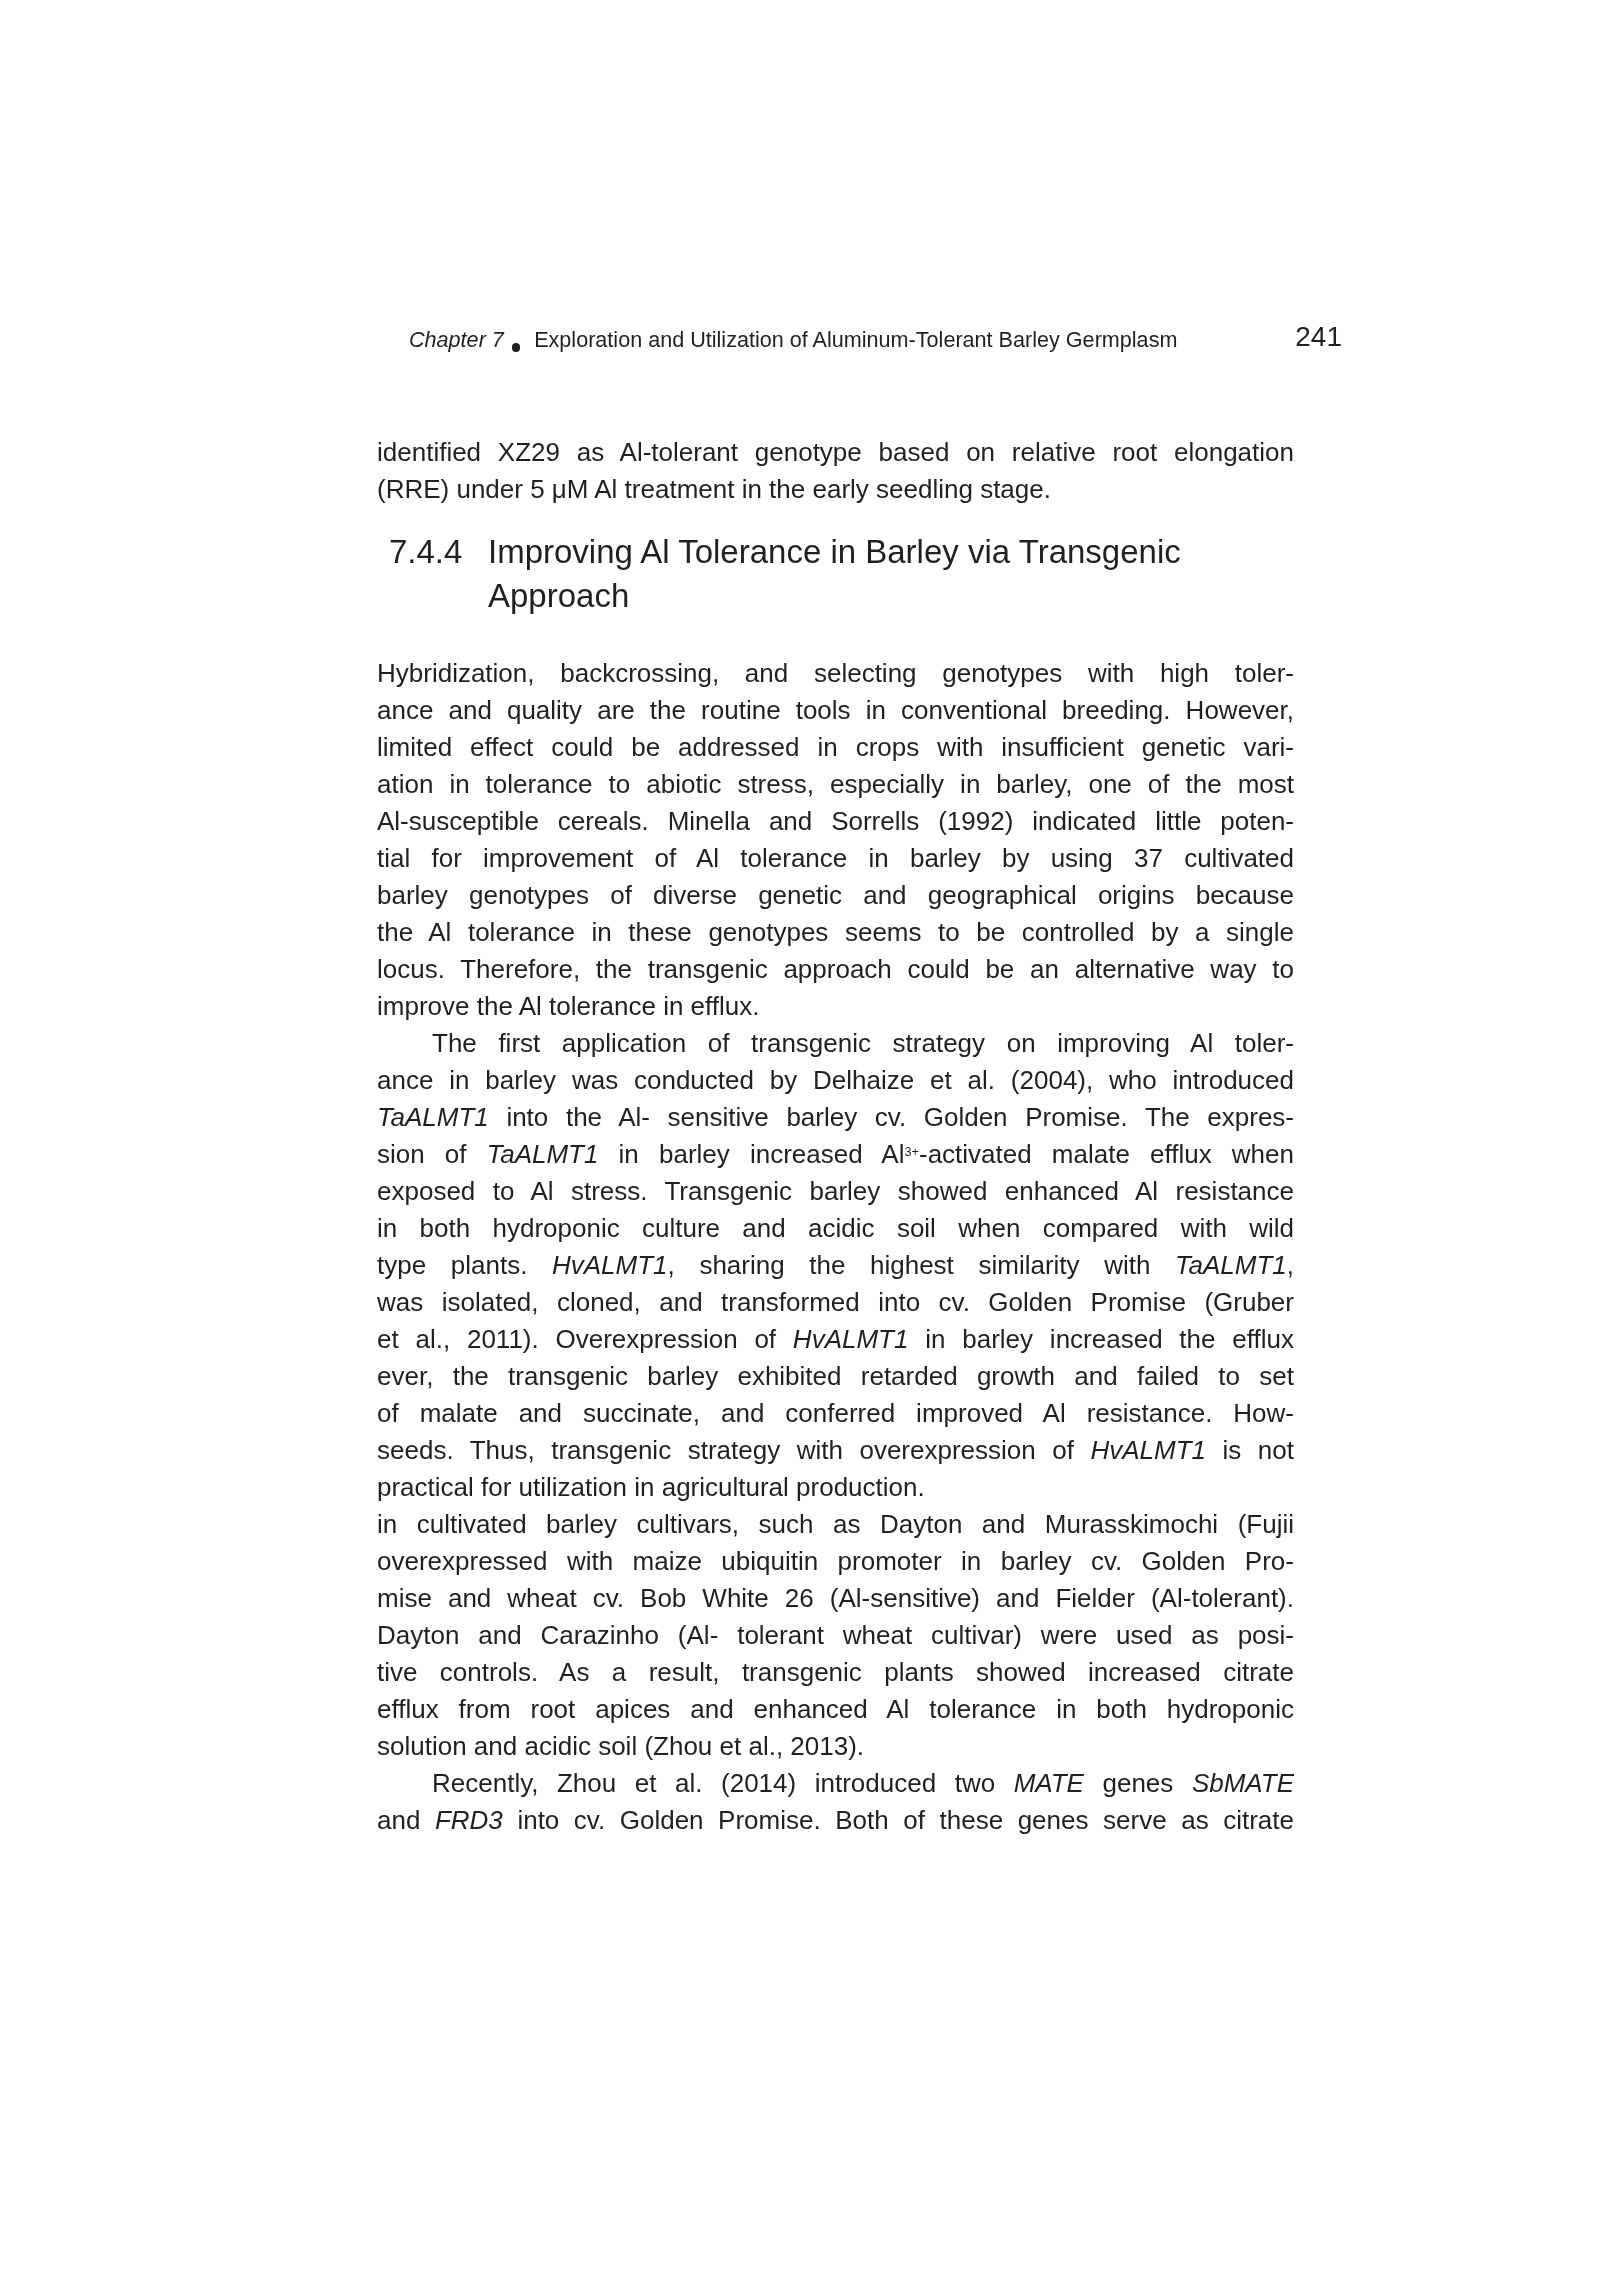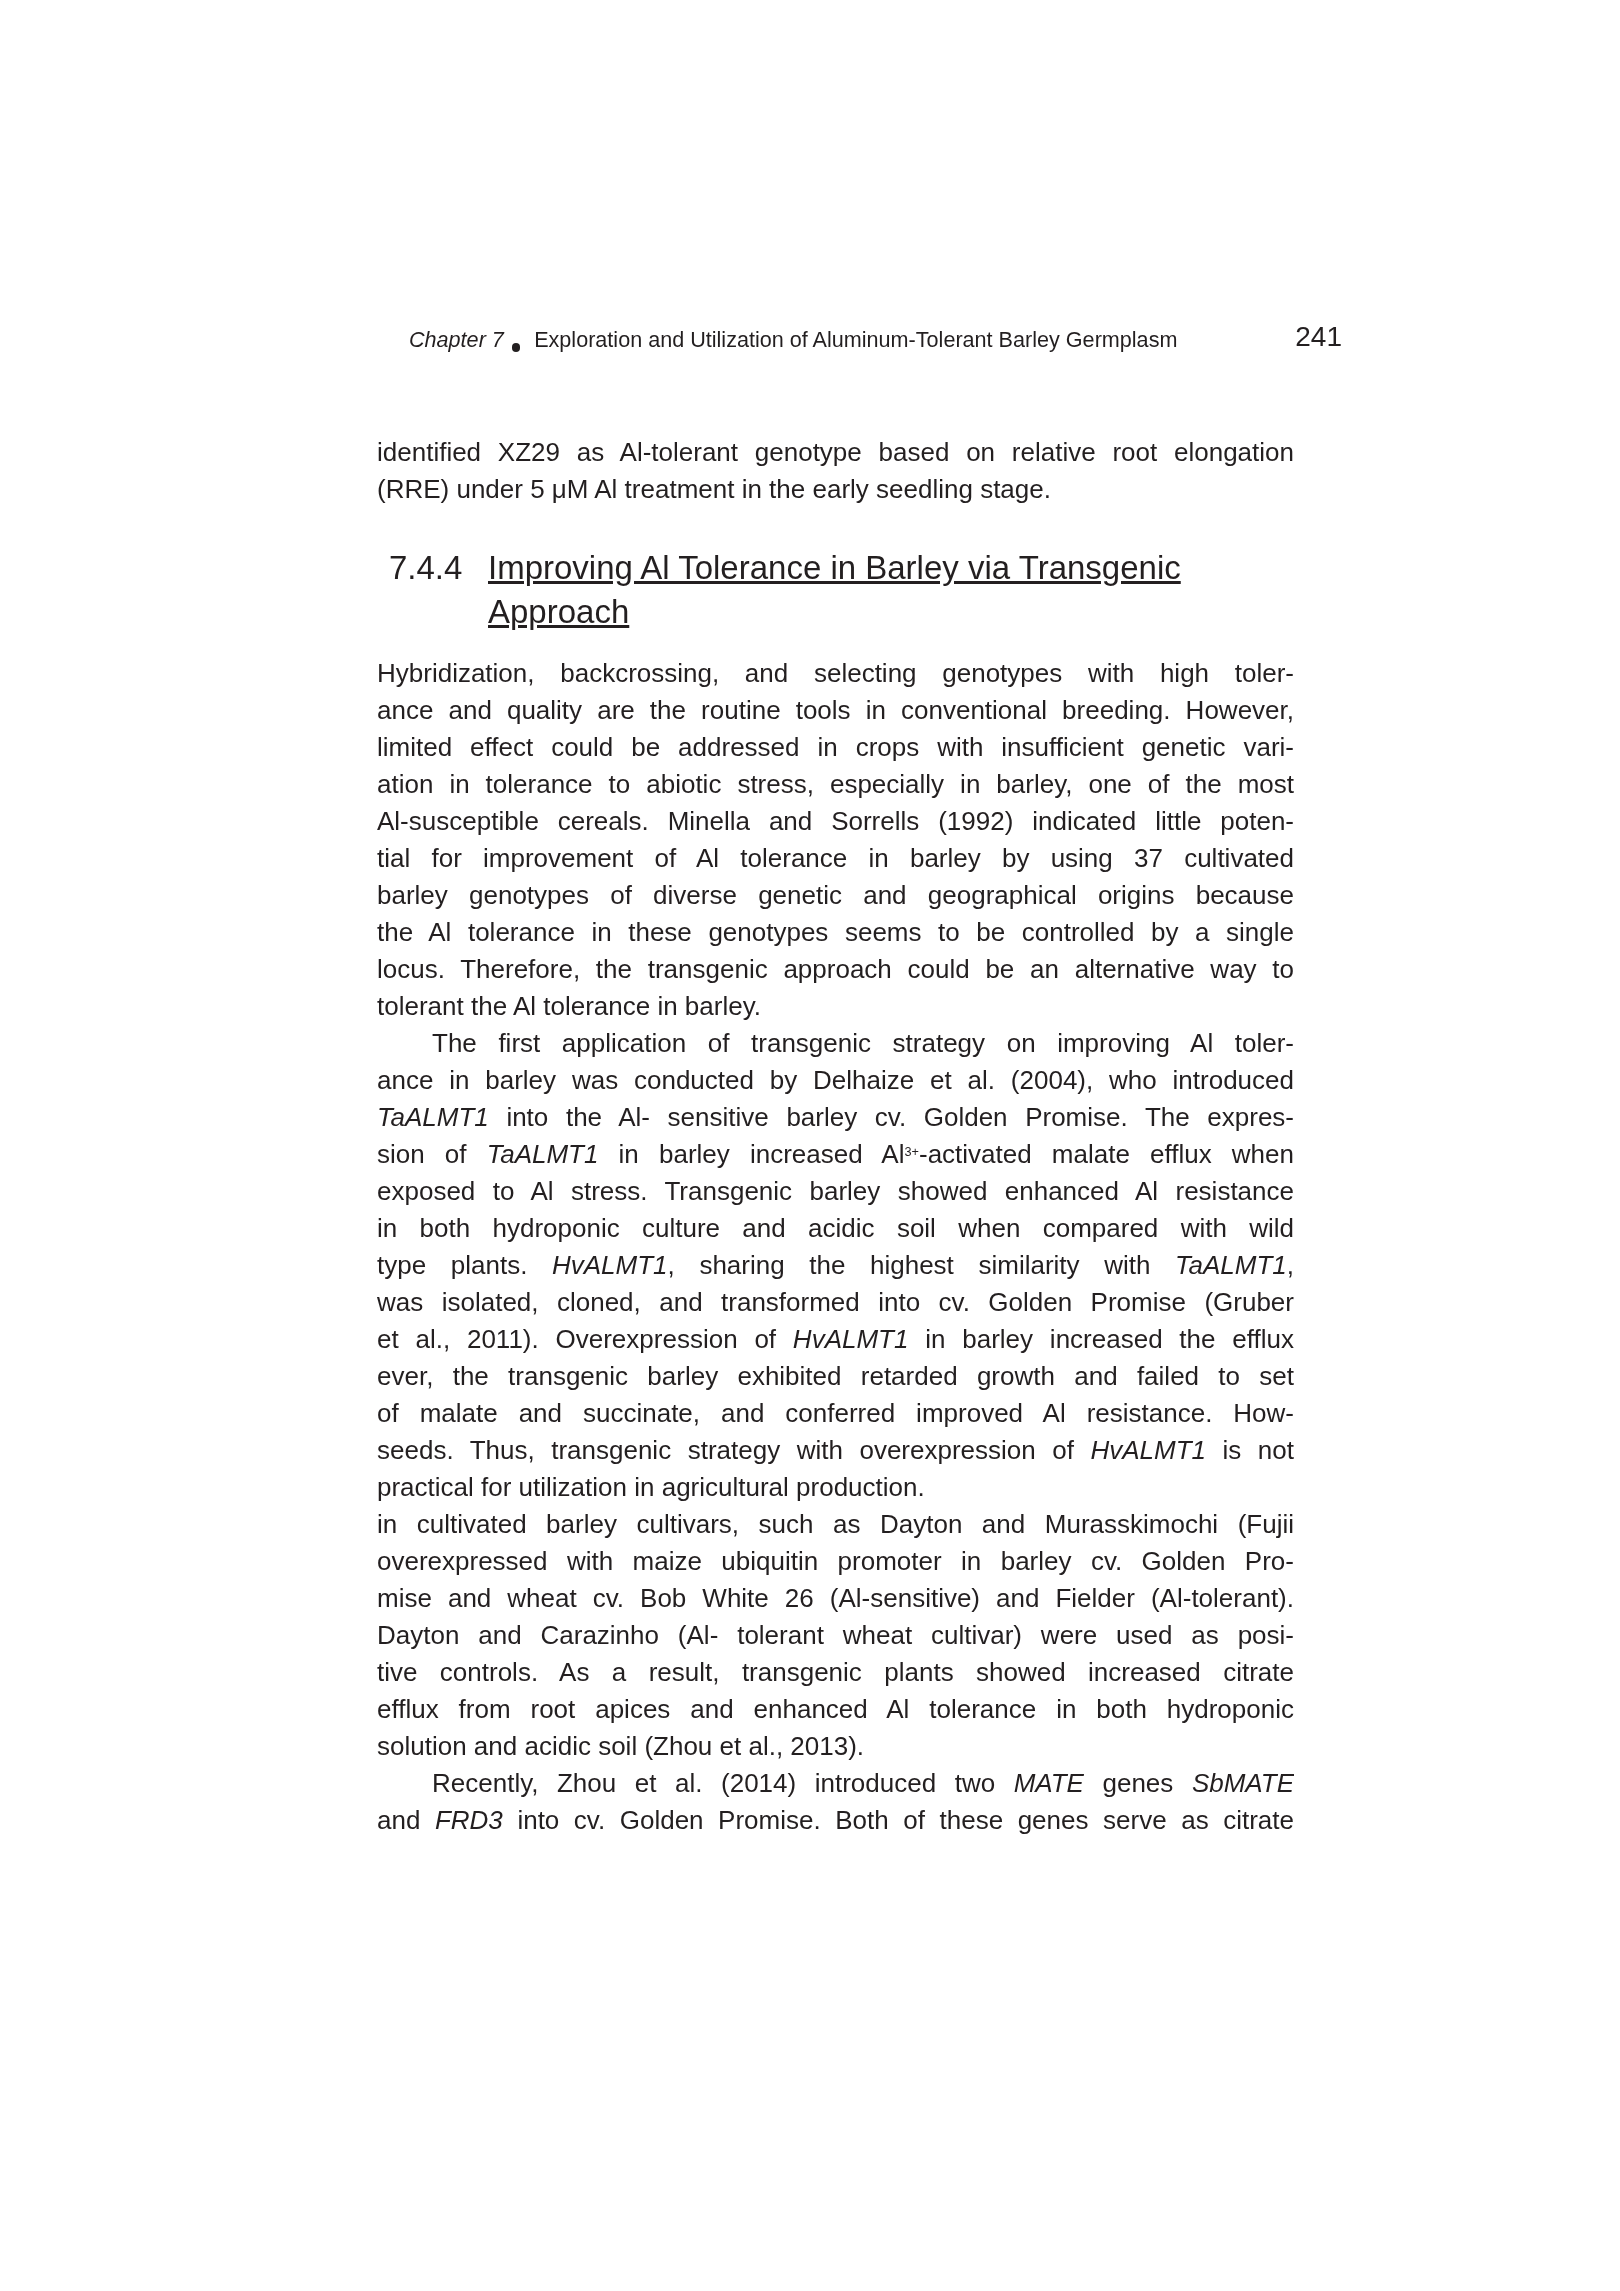--- a/index.html
+++ b/index.html
@@ -10,21 +10,21 @@
   .header .chap { font-style:italic; }
   .header .bullet { display:inline-block; width:8.8px; height:8.8px; border-radius:50%;
                     background:#231f20; margin:0 13.7px 0 7.8px; position:relative; top:-1px; }
   .header .pageno { position:absolute; right:0; font-size:28px; }
   .body { position:absolute; left:377px; width:917px; font-size:26px; line-height:37px;
           text-align:justify; }
   .line { display:block; height:37px; white-space:nowrap; text-align:justify;
           text-align-last:justify; overflow:hidden; }
   .line.last { text-align-last:left; }
   .indent { padding-left:55px; }
-  .heading { position:absolute; left:389px; top:546px; font-size:33px; line-height:44px;text-decoration:underline; }
+  .heading { position:absolute; left:389px; top:530px; font-size:33px; line-height:44px; }
   .heading .num { display:inline-block; width:99px; }
   .heading .l2 { padding-left:99px; display:block; }
   i { font-style:italic; }
   sup { font-size:12.7px; vertical-align:top; position:relative; top:-2px; }
 </style>
 </head>
 <body>
 
 <div class="header">
   <span class="chap">Chapter 7</span>
@@ -47,21 +47,21 @@
     <div>
       <span class="line">Hybridization, backcrossing, and selecting genotypes with high toler-</span>
       <span class="line">ance and quality are the routine tools in conventional breeding. However,</span>
       <span class="line">limited effect could be addressed in crops with insufficient genetic vari-</span>
       <span class="line">ation in tolerance to abiotic stress, especially in barley, one of the most</span>
       <span class="line">Al-susceptible cereals. Minella and Sorrells (1992) indicated little poten-</span>
       <span class="line">tial for improvement of Al tolerance in barley by using 37 cultivated</span>
       <span class="line">barley genotypes of diverse genetic and geographical origins because</span>
       <span class="line">the Al tolerance in these genotypes seems to be controlled by a single</span>
       <span class="line">locus. Therefore, the transgenic approach could be an alternative way to</span>
-      <span class="line last">tolerant the Al tolerance in barley.</span>
+      <span class="line last">improve the Al tolerance in efflux.</span>
     </div>
     <div>
       <span class="line indent">The first application of transgenic strategy on improving Al toler-</span>
       <span class="line">ance in barley was conducted by Delhaize et al. (2004), who introduced</span>
       <span class="line"><i>TaALMT1</i> into the Al- sensitive barley cv. Golden Promise. The expres-</span>
       <span class="line">sion of <i>TaALMT1</i> in barley increased Al<sup>3+</sup>-activated malate efflux when</span>
       <span class="line">exposed to Al stress. Transgenic barley showed enhanced Al resistance</span>
       <span class="line">in both hydroponic culture and acidic soil when compared with wild</span>
       <span class="line">type plants. <i>HvALMT1</i>, sharing the highest similarity with <i>TaALMT1</i>,</span>
       <span class="line">was isolated, cloned, and transformed into cv. Golden Promise (Gruber</span>

